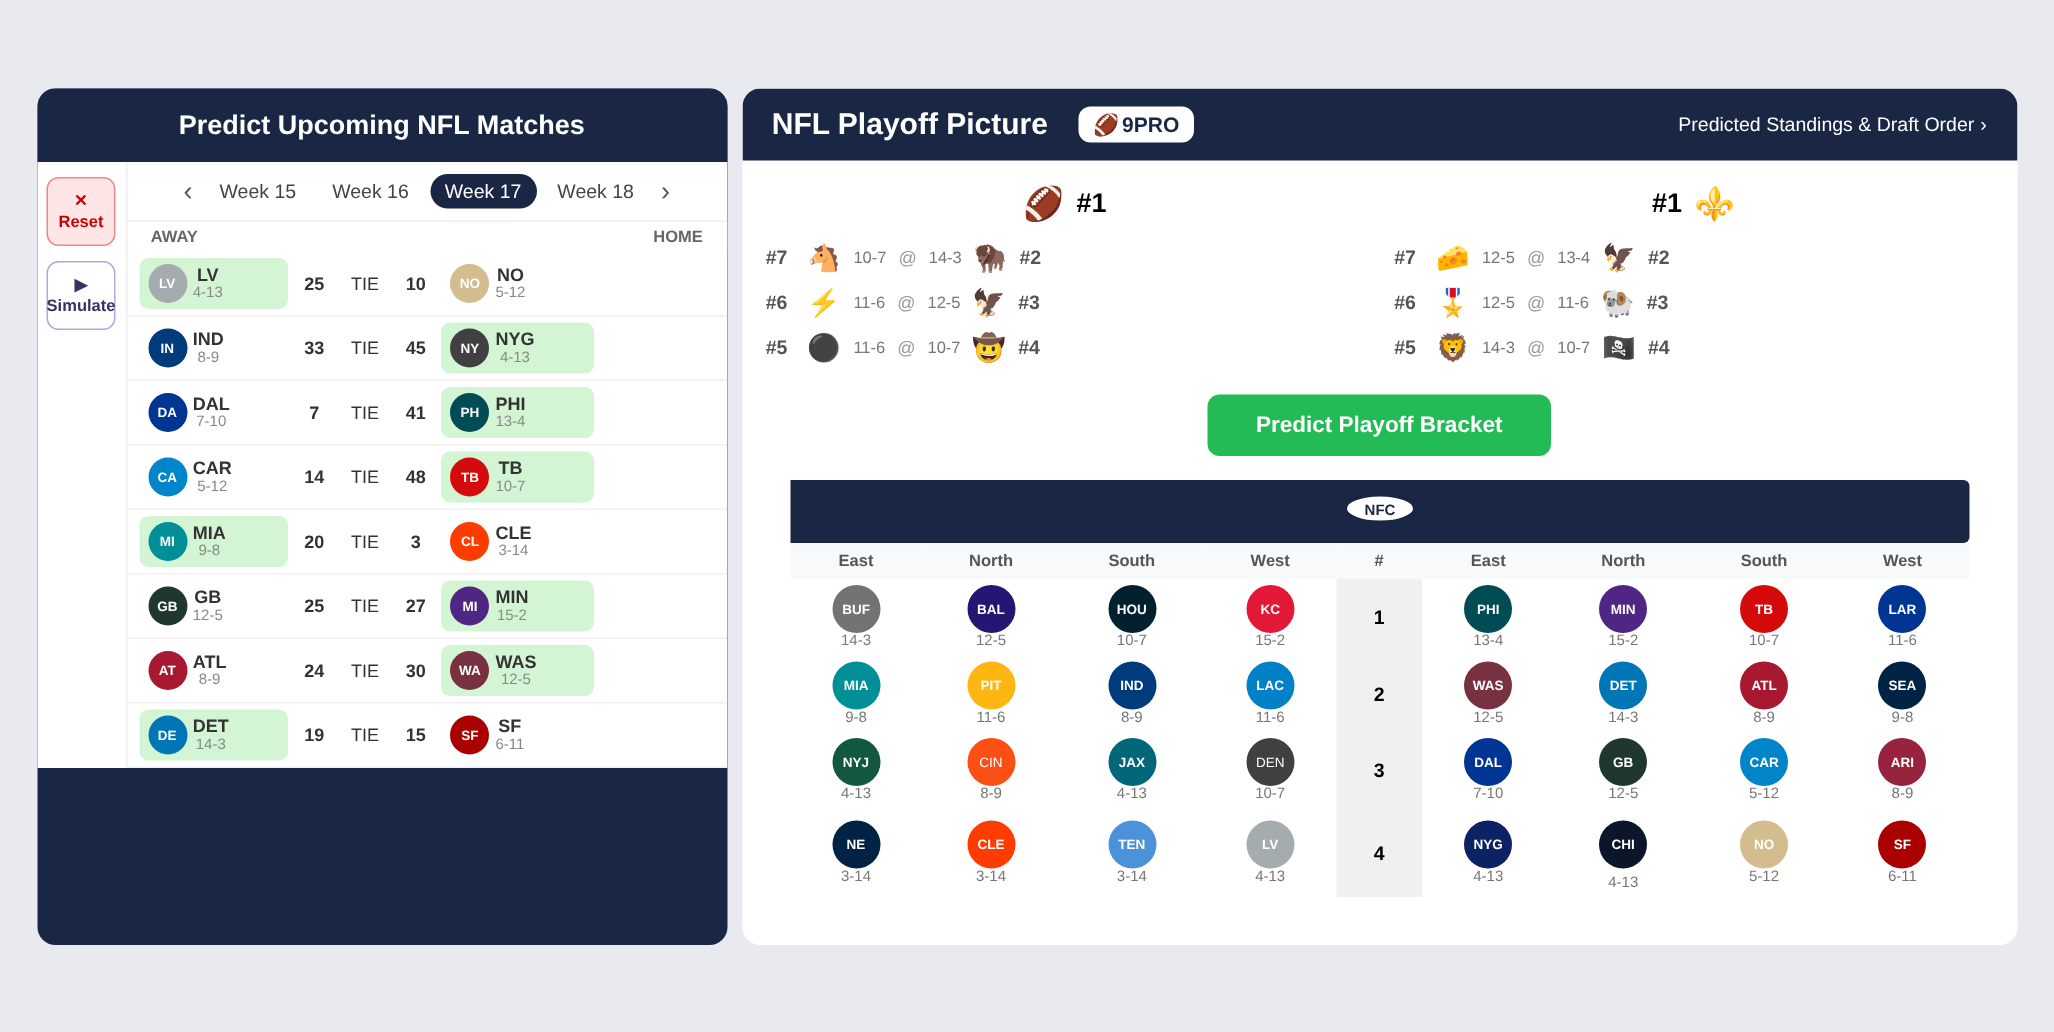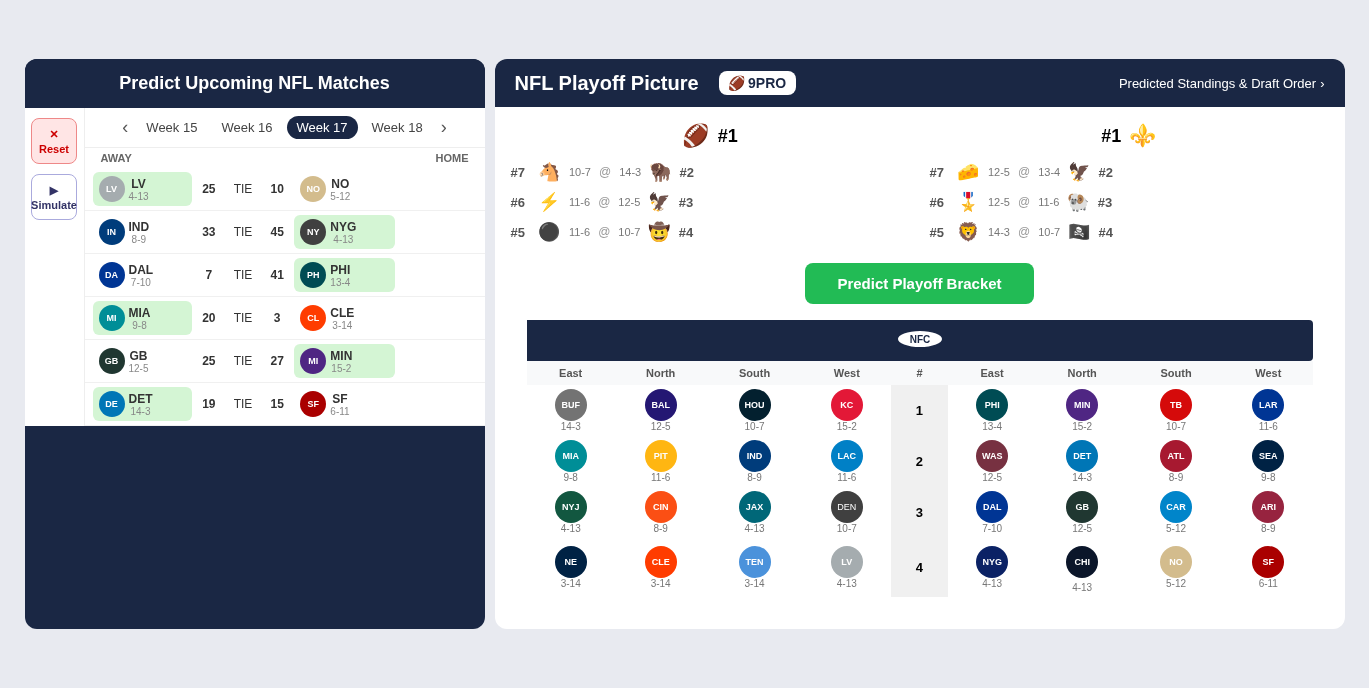--- a/index.html
+++ b/index.html
@@ -384,20 +384,43 @@
         <div style="width:26px;height:26px;border-radius:50%;background:#004c54;display:flex;align-items:center;justify-content:center;font-size:9px;font-weight:bold;color:white;">PH</div>
         <div>
           <div style="font-size:12px;font-weight:bold;">PHI</div>
           <div style="font-size:10px;color:#888;">13-4</div>
         </div>
       </div>
     </td>
   </tr>
               <tr>
     <td style="padding:4px 2px 4px 8px;">
+      <div style="display:flex;align-items:center;gap:4px;padding:4px 6px;border-radius:6px;">
+        <div style="width:26px;height:26px;border-radius:50%;background:#0085ca;display:flex;align-items:center;justify-content:center;font-size:9px;font-weight:bold;color:white;">CA</div>
+        <div>
+          <div style="font-size:12px;font-weight:bold;">CAR</div>
+          <div style="font-size:10px;color:#888;">5-12</div>
+        </div>
+      </div>
+    </td>
+    <td class="score-cell">14</td>
+    <td class="tie-cell">TIE</td>
+    <td class="score-cell">48</td>
+    <td style="padding:4px 8px 4px 2px;">
+      <div style="display:flex;align-items:center;gap:4px;background:#d4f5d4;border-radius:6px;padding:4px 6px;border-radius:6px;">
+        <div style="width:26px;height:26px;border-radius:50%;background:#d50a0a;display:flex;align-items:center;justify-content:center;font-size:9px;font-weight:bold;color:white;">TB</div>
+        <div>
+          <div style="font-size:12px;font-weight:bold;">TB</div>
+          <div style="font-size:10px;color:#888;">10-7</div>
+        </div>
+      </div>
+    </td>
+  </tr>
+              <tr>
+    <td style="padding:4px 2px 4px 8px;">
       <div style="display:flex;align-items:center;gap:4px;background:#d4f5d4;border-radius:6px;padding:4px 6px;border-radius:6px;">
         <div style="width:26px;height:26px;border-radius:50%;background:#008e97;display:flex;align-items:center;justify-content:center;font-size:9px;font-weight:bold;color:white;">MI</div>
         <div>
           <div style="font-size:12px;font-weight:bold;">MIA</div>
           <div style="font-size:10px;color:#888;">9-8</div>
         </div>
       </div>
     </td>
     <td class="score-cell">20</td>
     <td class="tie-cell">TIE</td>
@@ -424,20 +447,43 @@
     </td>
     <td class="score-cell">25</td>
     <td class="tie-cell">TIE</td>
     <td class="score-cell">27</td>
     <td style="padding:4px 8px 4px 2px;">
       <div style="display:flex;align-items:center;gap:4px;background:#d4f5d4;border-radius:6px;padding:4px 6px;border-radius:6px;">
         <div style="width:26px;height:26px;border-radius:50%;background:#4f2683;display:flex;align-items:center;justify-content:center;font-size:9px;font-weight:bold;color:white;">MI</div>
         <div>
           <div style="font-size:12px;font-weight:bold;">MIN</div>
           <div style="font-size:10px;color:#888;">15-2</div>
+        </div>
+      </div>
+    </td>
+  </tr>
+              <tr>
+    <td style="padding:4px 2px 4px 8px;">
+      <div style="display:flex;align-items:center;gap:4px;padding:4px 6px;border-radius:6px;">
+        <div style="width:26px;height:26px;border-radius:50%;background:#a71930;display:flex;align-items:center;justify-content:center;font-size:9px;font-weight:bold;color:white;">AT</div>
+        <div>
+          <div style="font-size:12px;font-weight:bold;">ATL</div>
+          <div style="font-size:10px;color:#888;">8-9</div>
+        </div>
+      </div>
+    </td>
+    <td class="score-cell">24</td>
+    <td class="tie-cell">TIE</td>
+    <td class="score-cell">30</td>
+    <td style="padding:4px 8px 4px 2px;">
+      <div style="display:flex;align-items:center;gap:4px;background:#d4f5d4;border-radius:6px;padding:4px 6px;border-radius:6px;">
+        <div style="width:26px;height:26px;border-radius:50%;background:#773141;display:flex;align-items:center;justify-content:center;font-size:9px;font-weight:bold;color:white;">WA</div>
+        <div>
+          <div style="font-size:12px;font-weight:bold;">WAS</div>
+          <div style="font-size:10px;color:#888;">12-5</div>
         </div>
       </div>
     </td>
   </tr>
               <tr>
     <td style="padding:4px 2px 4px 8px;">
       <div style="display:flex;align-items:center;gap:4px;background:#d4f5d4;border-radius:6px;padding:4px 6px;border-radius:6px;">
         <div style="width:26px;height:26px;border-radius:50%;background:#0076b6;display:flex;align-items:center;justify-content:center;font-size:9px;font-weight:bold;color:white;">DE</div>
         <div>
           <div style="font-size:12px;font-weight:bold;">DET</div>
@@ -645,21 +691,21 @@
       <div style="width:32px;height:32px;border-radius:50%;background:#002244;display:flex;align-items:center;justify-content:center;font-size:9px;font-weight:bold;color:white;margin:0 auto;">SEA</div>
       <div style="font-size:10px;color:#777;">9-8</div>
     </td>
   </tr>
               <tr>
     <td style="text-align:center;padding:4px 2px;">
       <div style="width:32px;height:32px;border-radius:50%;background:#125740;display:flex;align-items:center;justify-content:center;font-size:9px;font-weight:bold;color:white;margin:0 auto;">NYJ</div>
       <div style="font-size:10px;color:#777;">4-13</div>
     </td>
     <td style="text-align:center;padding:4px 2px;">
-      <div style="width:32px;height:32px;border-radius:50%;background:#fb4f14;display:flex;align-items:center;justify-content:center;font-size:9px;font-weight:bold;color:white;margin:0 auto;">CIN</div>
+      <div style="width:32px;height:32px;border-radius:50%;background:#fb4f14;display:flex;align-items:center;justify-content:center;font-size:9px;font-weight:normal;color:white;margin:0 auto;">CIN</div>
       <div style="font-size:10px;color:#777;">8-9</div>
     </td>
     <td style="text-align:center;padding:4px 2px;">
       <div style="width:32px;height:32px;border-radius:50%;background:#006778;display:flex;align-items:center;justify-content:center;font-size:9px;font-weight:bold;color:white;margin:0 auto;">JAX</div>
       <div style="font-size:10px;color:#777;">4-13</div>
     </td>
     <td style="text-align:center;padding:4px 2px;">
       <div style="width:32px;height:32px;border-radius:50%;background:#404040;display:flex;align-items:center;justify-content:center;font-size:9px;font-weight:normal;color:white;margin:0 auto;">DEN</div>
       <div style="font-size:10px;color:#777;">10-7</div>
     </td>

